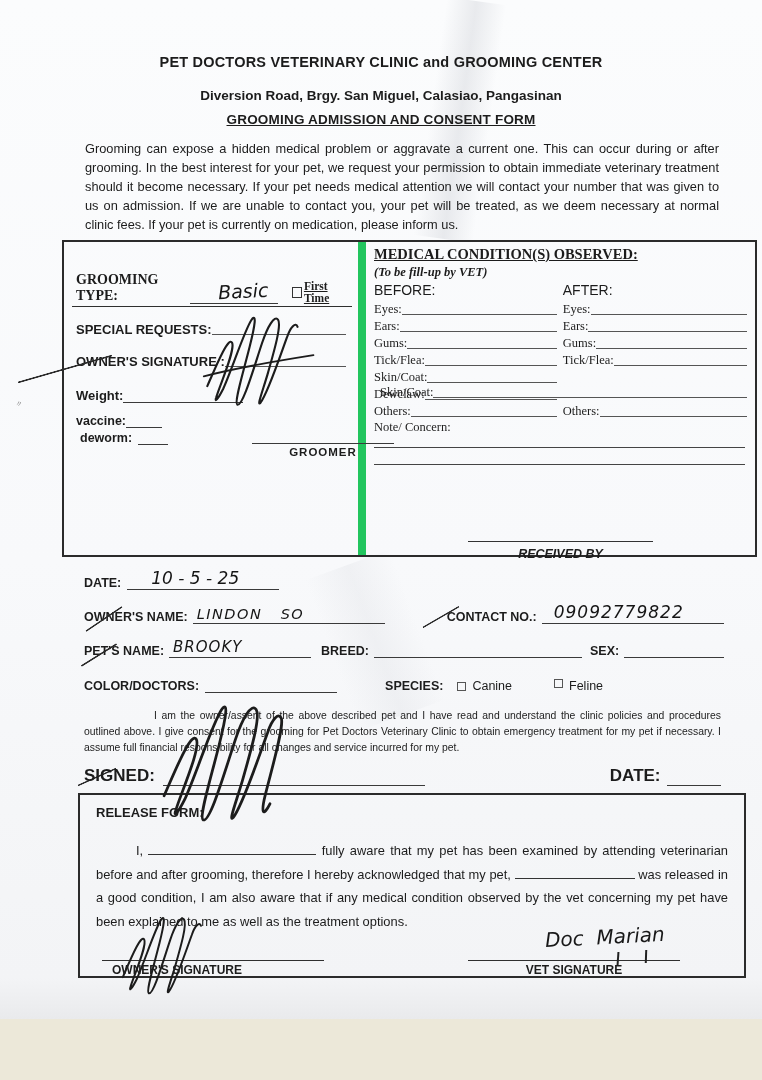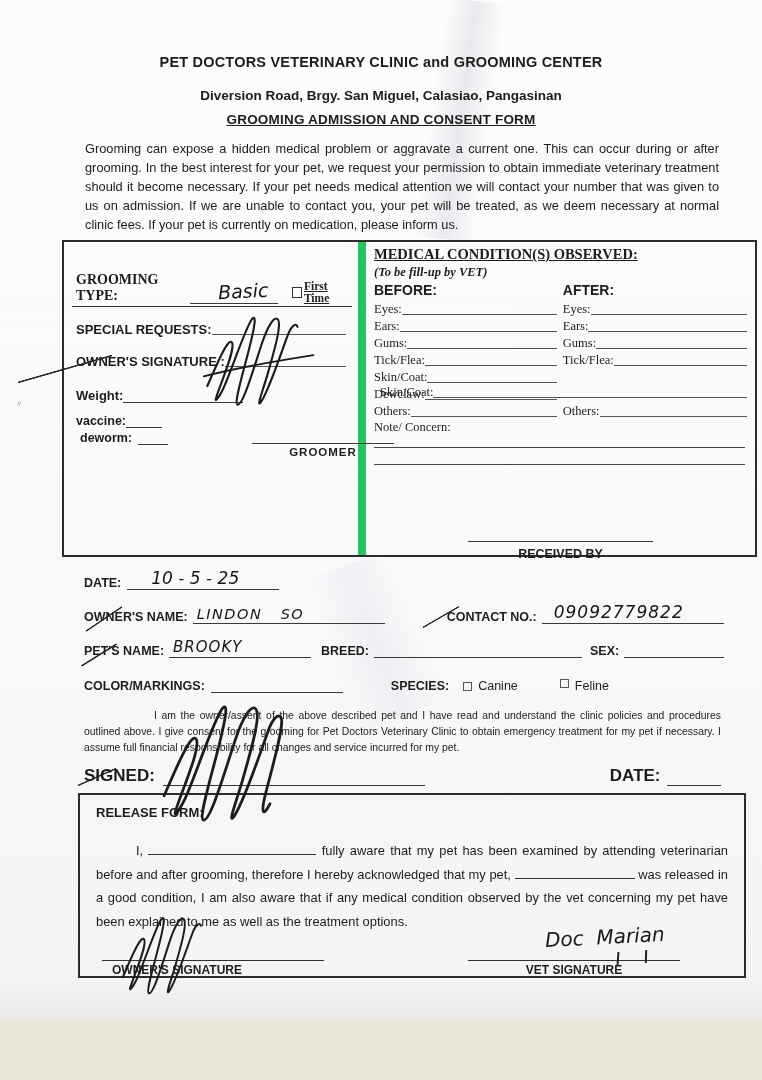--- a/index.html
+++ b/index.html
@@ -41,33 +41,33 @@
 
   .l-row { position:absolute; left:12px; right:12px; display:flex; align-items:flex-end; font-size:13px; }
   .small-lab { font-weight:bold; font-size:12.5px; white-space:nowrap; }
   .groomer-block { position:absolute; left:188px; top:192px; width:142px; text-align:center; }
   .groomer-line { border-bottom:1.4px solid #3a3a3a; height:10px; }
   .groomer-lab { font-size:11.5px; font-weight:bold; letter-spacing:1px; margin-top:2px;text-align:center; }
 
   
   .m-title { position:absolute; left:8px; top:4px; font-family:"Liberation Serif",serif; font-size:14.5px; font-weight:bold; text-decoration:underline; }
   .m-sub   { position:absolute; left:8px; top:23px; font-family:"Liberation Serif",serif; font-size:12.5px; font-weight:bold; font-style:italic; }
-  .m-head  { position:absolute; left:8px; right:8px; top:40px; display:flex; font-size:14px; font-weight:bold; }
+  .m-head  { position:absolute; left:8px; right:8px; top:40px; display:flex; font-size:14px; font-weight:normal; }
   .m-head .hb { width:49%; } .m-head .ha { flex:1; margin-left:6px; }
   .m-row { position:absolute; left:8px; right:8px; display:flex; font-family:"Liberation Serif",serif; font-size:12.5px; }
   .m-row .half { width:49%; display:flex; }
   .m-row .half2 { flex:1; display:flex; margin-left:6px; }
   .m-row .half2.noline { border:none; }
   .m-note { position:absolute; left:8px; top:178px; font-family:"Liberation Serif",serif; font-size:12.5px; }
   .m-line-full { position:absolute; left:8px; right:10px; border-bottom:1.2px solid #444; }
   .pay-row { position:absolute; left:10px; top:218px; display:flex; align-items:center; font-size:13px; font-weight:bold; }
   .pay-box { width:26px; height:18px; border:1.5px solid #333; margin-left:6px; }
   .received { position:absolute; left:0; right:0; top:286px; text-align:center; }
   .received-line { display:inline-block; width:185px; border-bottom:1.3px solid #333; height:10px; }
-  .received-lab { font-size:12.5px; font-weight:bold; margin-top:1px; }
+  .received-lab { font-size:12.5px; font-weight:bold; margin-top:1px;font-style:italic; }
 
   
   .details { position:absolute; left:84px; top:574px; width:640px; }
   .d-row { position:absolute; left:0; right:0; display:flex; align-items:flex-end; font-size:12.5px; }
   .d-lab { font-weight:bold; white-space:nowrap; }
 
   .hand { font-family:"DejaVu Sans",sans-serif; font-style:italic; color:#151515; white-space:pre; position:absolute; bottom:1px; }
 
   .consent { position:absolute; left:84px; top:708px; width:637px; font-size:10.4px; line-height:16px; text-align:justify; text-indent:70px; }
   .signed-row { position:absolute; left:84px; top:766px; width:637px; display:flex; align-items:flex-end; font-size:17px; }
@@ -266,21 +266,21 @@
       <span class="d-lab">PET'S NAME:</span>
       <span class="line" style="width:142px;margin-left:5px;">
         <span class="hand" style="left:4px;font-size:15px;letter-spacing:1px;">BROOKY</span>
       </span>
       <span class="d-lab" style="margin-left:10px;">BREED:</span>
       <span class="line" style="width:208px;margin-left:5px;"></span>
       <span class="d-lab" style="margin-left:8px;">SEX:</span>
       <span class="line" style="flex:1;margin-left:5px;"></span>
     </div>
     <div class="d-row" style="top:105px;align-items:center;">
-      <span class="d-lab">COLOR/MARKINGS:</span>
+      <span class="d-lab">COLOR/DOCTORS:</span>
       <span class="line" style="width:132px;margin-left:6px;"></span>
       <span class="d-lab" style="margin-left:48px;">SPECIES:</span>
       <span style="display:flex;align-items:center;margin-left:14px;font-size:12.5px;">
         <span style="width:9px;height:9px;border:1.2px solid #555;margin-right:6px;"></span>
         <span>Canine</span>
       </span>
       <span style="display:flex;align-items:flex-start;margin-left:42px;font-size:12.5px;">
         <span style="width:9px;height:9px;border:1.2px solid #555;margin-right:6px;"></span>
         <span>Feline</span>
       </span>

